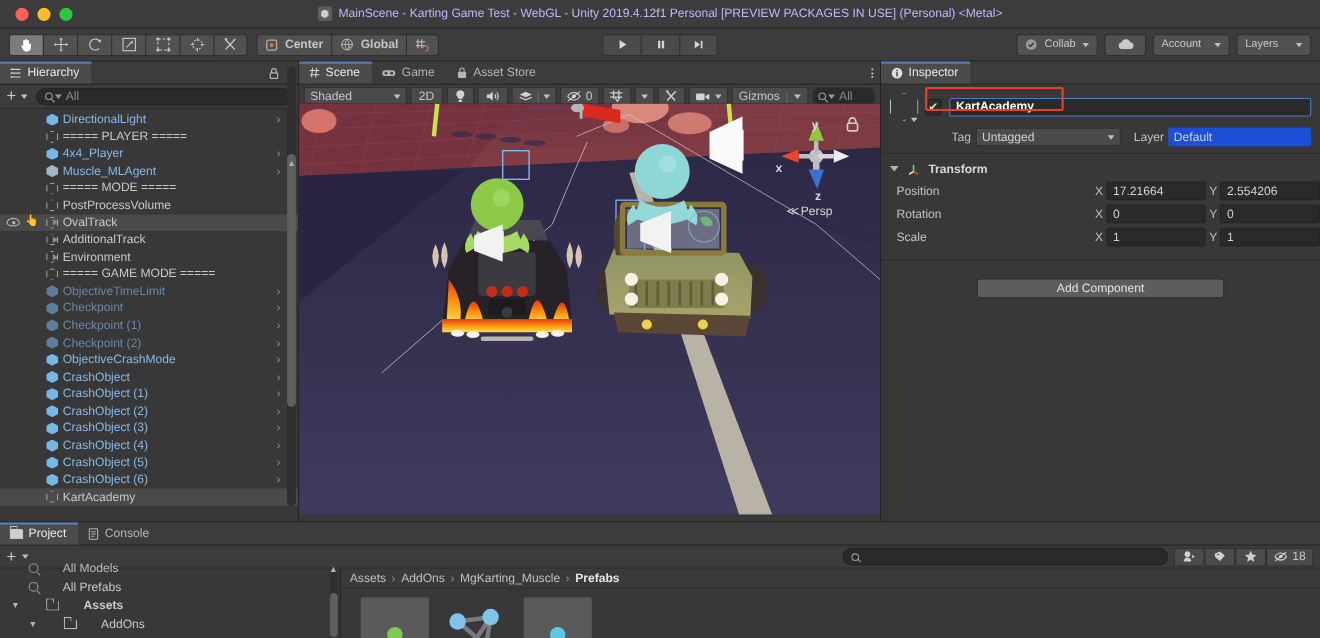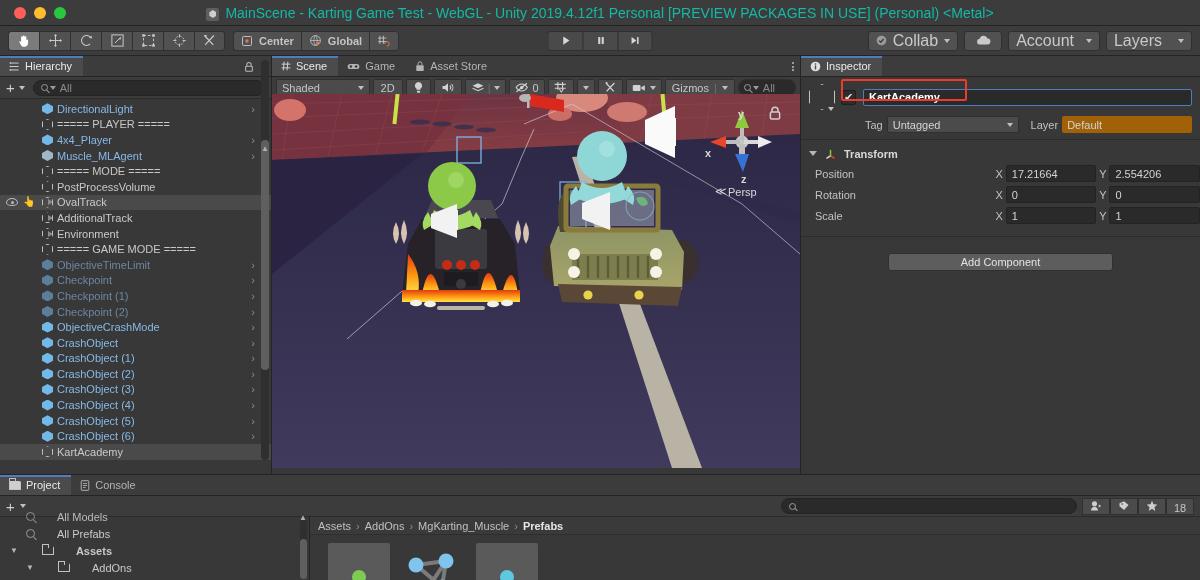--- a/index.html
+++ b/index.html
@@ -17,22 +17,22 @@
   .titlebar{
     position:absolute; left:0; top:0; width:1200px; height:26px;
     background:#3c3c3c;
     display:flex; align-items:center;
     border-bottom:1px solid #232323;
   }
   .tl-lights{ position:absolute; left:14px; top:0; height:26px; display:flex; align-items:center; gap:8px;}
   .dot{ width:12px;height:12px;border-radius:50%; }
   .dot.r{ background:#ff5f57; } .dot.y{ background:#ffbd2e; } .dot.g{ background:#28c840; }
   .tl-title{
-    width:100%; text-align:center; font-size:14px; color:#14b8a6;
-    display:flex; align-items:flex-end; justify-content:center; gap:6px;
+    width:100%; text-align:center; font-size:11px; color:#c4b5fd;
+    display:flex; align-items:flex-start; justify-content:center; gap:6px;
     white-space:nowrap;
   }
   .unity-mini{
     width:13px;height:13px;border-radius:2px;background:#5e5e5e;
     display:inline-block; position:relative; flex:none;
   }
   .unity-mini:after{
     content:""; position:absolute; left:3px; top:2.5px;
     width:7px;height:8px; background:#cfcfcf;
     clip-path:polygon(50% 0,100% 27%,100% 73%,50% 100%,0 73%,0 27%);
@@ -57,21 +57,21 @@
   .tbtn:first-child{ border-radius:3px 0 0 3px; }
   .tbtn:last-child{ border-radius:0 3px 3px 0; border-right:1px solid #303030; }
   .tbtn.on{ background:#7b7b7b; color:#fff; }
   .grp{ display:flex; margin-left:8px; }
   .grp.pivot .tbtn{ min-width:auto; padding:0 7px; gap:3px; font-size:11px;font-weight:bold; }
   .playgrp{ position:absolute; left:50%; transform:translateX(-50%); display:flex; }
   .playgrp .tbtn{ min-width:35px; background:#4a4a4a; }
   .rightgrp{ position:absolute; right:8px; display:flex; gap:6px; align-items:center; }
   .rbtn{
     height:20px; background:#515151; border:1px solid #303030; border-radius:3px;
-    display:flex;align-items:center; gap:6px; padding:0 7px; color:#c9c9c9; font-size:16px;
+    display:flex;align-items:center; gap:6px; padding:0 7px; color:#c9c9c9; font-size:10px;
   }
   .caret{ width:0;height:0;border-left:3.5px solid transparent;border-right:3.5px solid transparent;border-top:4px solid #c0c0c0; }
 
   
   .panel{ position:absolute; background:#383838; }
   .tabrow{
     height:21px; background:#3c3c3c; display:flex; align-items:stretch;
     border-bottom:1px solid #242424; position:relative;
   }
   .tab{
@@ -862,21 +862,21 @@
       <span class="namefield">KartAcademy</span>
     </div>
 
     <div class="row" style="padding-left:40px; gap:4px;">
       <span class="lbl">Tag</span>
       <span class="dd" style="flex:1; max-width:226px;">
         <span>Untagged</span>
         <span class="caret"></span>
       </span>
       <span class="lbl" style="margin-left:8px;">Layer</span>
-      <span class="dd" style="flex:1; border:none; background:#a16207;">
+      <span class="dd" style="flex:1; border:none; background:#1d4ed8;">
         <span>Default</span>
       </span>
     </div>
 
     <div class="sep"></div>
 
     <div class="comp-head">
       <span class="tri"></span>
       <svg class="transform-icon" width="13" height="13" viewBox="0 0 16 16">
         <path stroke="#8fc93f" stroke-width="1.8" d="M8 11V3.5"></path>
@@ -952,21 +952,21 @@
           <svg width="12" height="12" viewBox="0 0 16 16">
               <path fill="#cfcfcf" d="M2 4.2l6-2.4 6 5-6 6.4-6-5z"></path>
               <circle cx="5.6" cy="5.4" r="1" fill="#3c3c3c"></circle>
             </svg>
         </span>
         <span class="sbox" style="padding:0 7px; border-radius:0;">
           <svg width="12" height="12" viewBox="0 0 16 16">
               <path fill="#cfcfcf" d="M8 1l2 4.6 5 .5-3.8 3.4 1.1 5L8 11.8 3.7 14.5l1.1-5L1 6.1l5-.5z"></path>
             </svg>
         </span>
-        <span class="sbox" style="padding:0 6px; border-radius:0; gap:3px;flex-direction:column;">
+        <span class="sbox" style="padding:0 6px; border-radius:0; gap:3px;">
           <svg width="14" height="10" viewBox="0 0 20 14">
               <path fill="none" stroke="#d2d2d2" stroke-width="1.4" d="M1.5 7S4.6 2.4 9 2.4 16.5 7 16.5 7 13.4 11.6 9 11.6 1.5 7 1.5 7z"></path>
               <circle cx="9" cy="7" r="2.3" fill="#d2d2d2"></circle>
               <path stroke="#d2d2d2" stroke-width="1.5" d="M2 12.6L16 1.4"></path>
             </svg>
           <span>18</span>
         </span>
       </div>
     </div>
 

